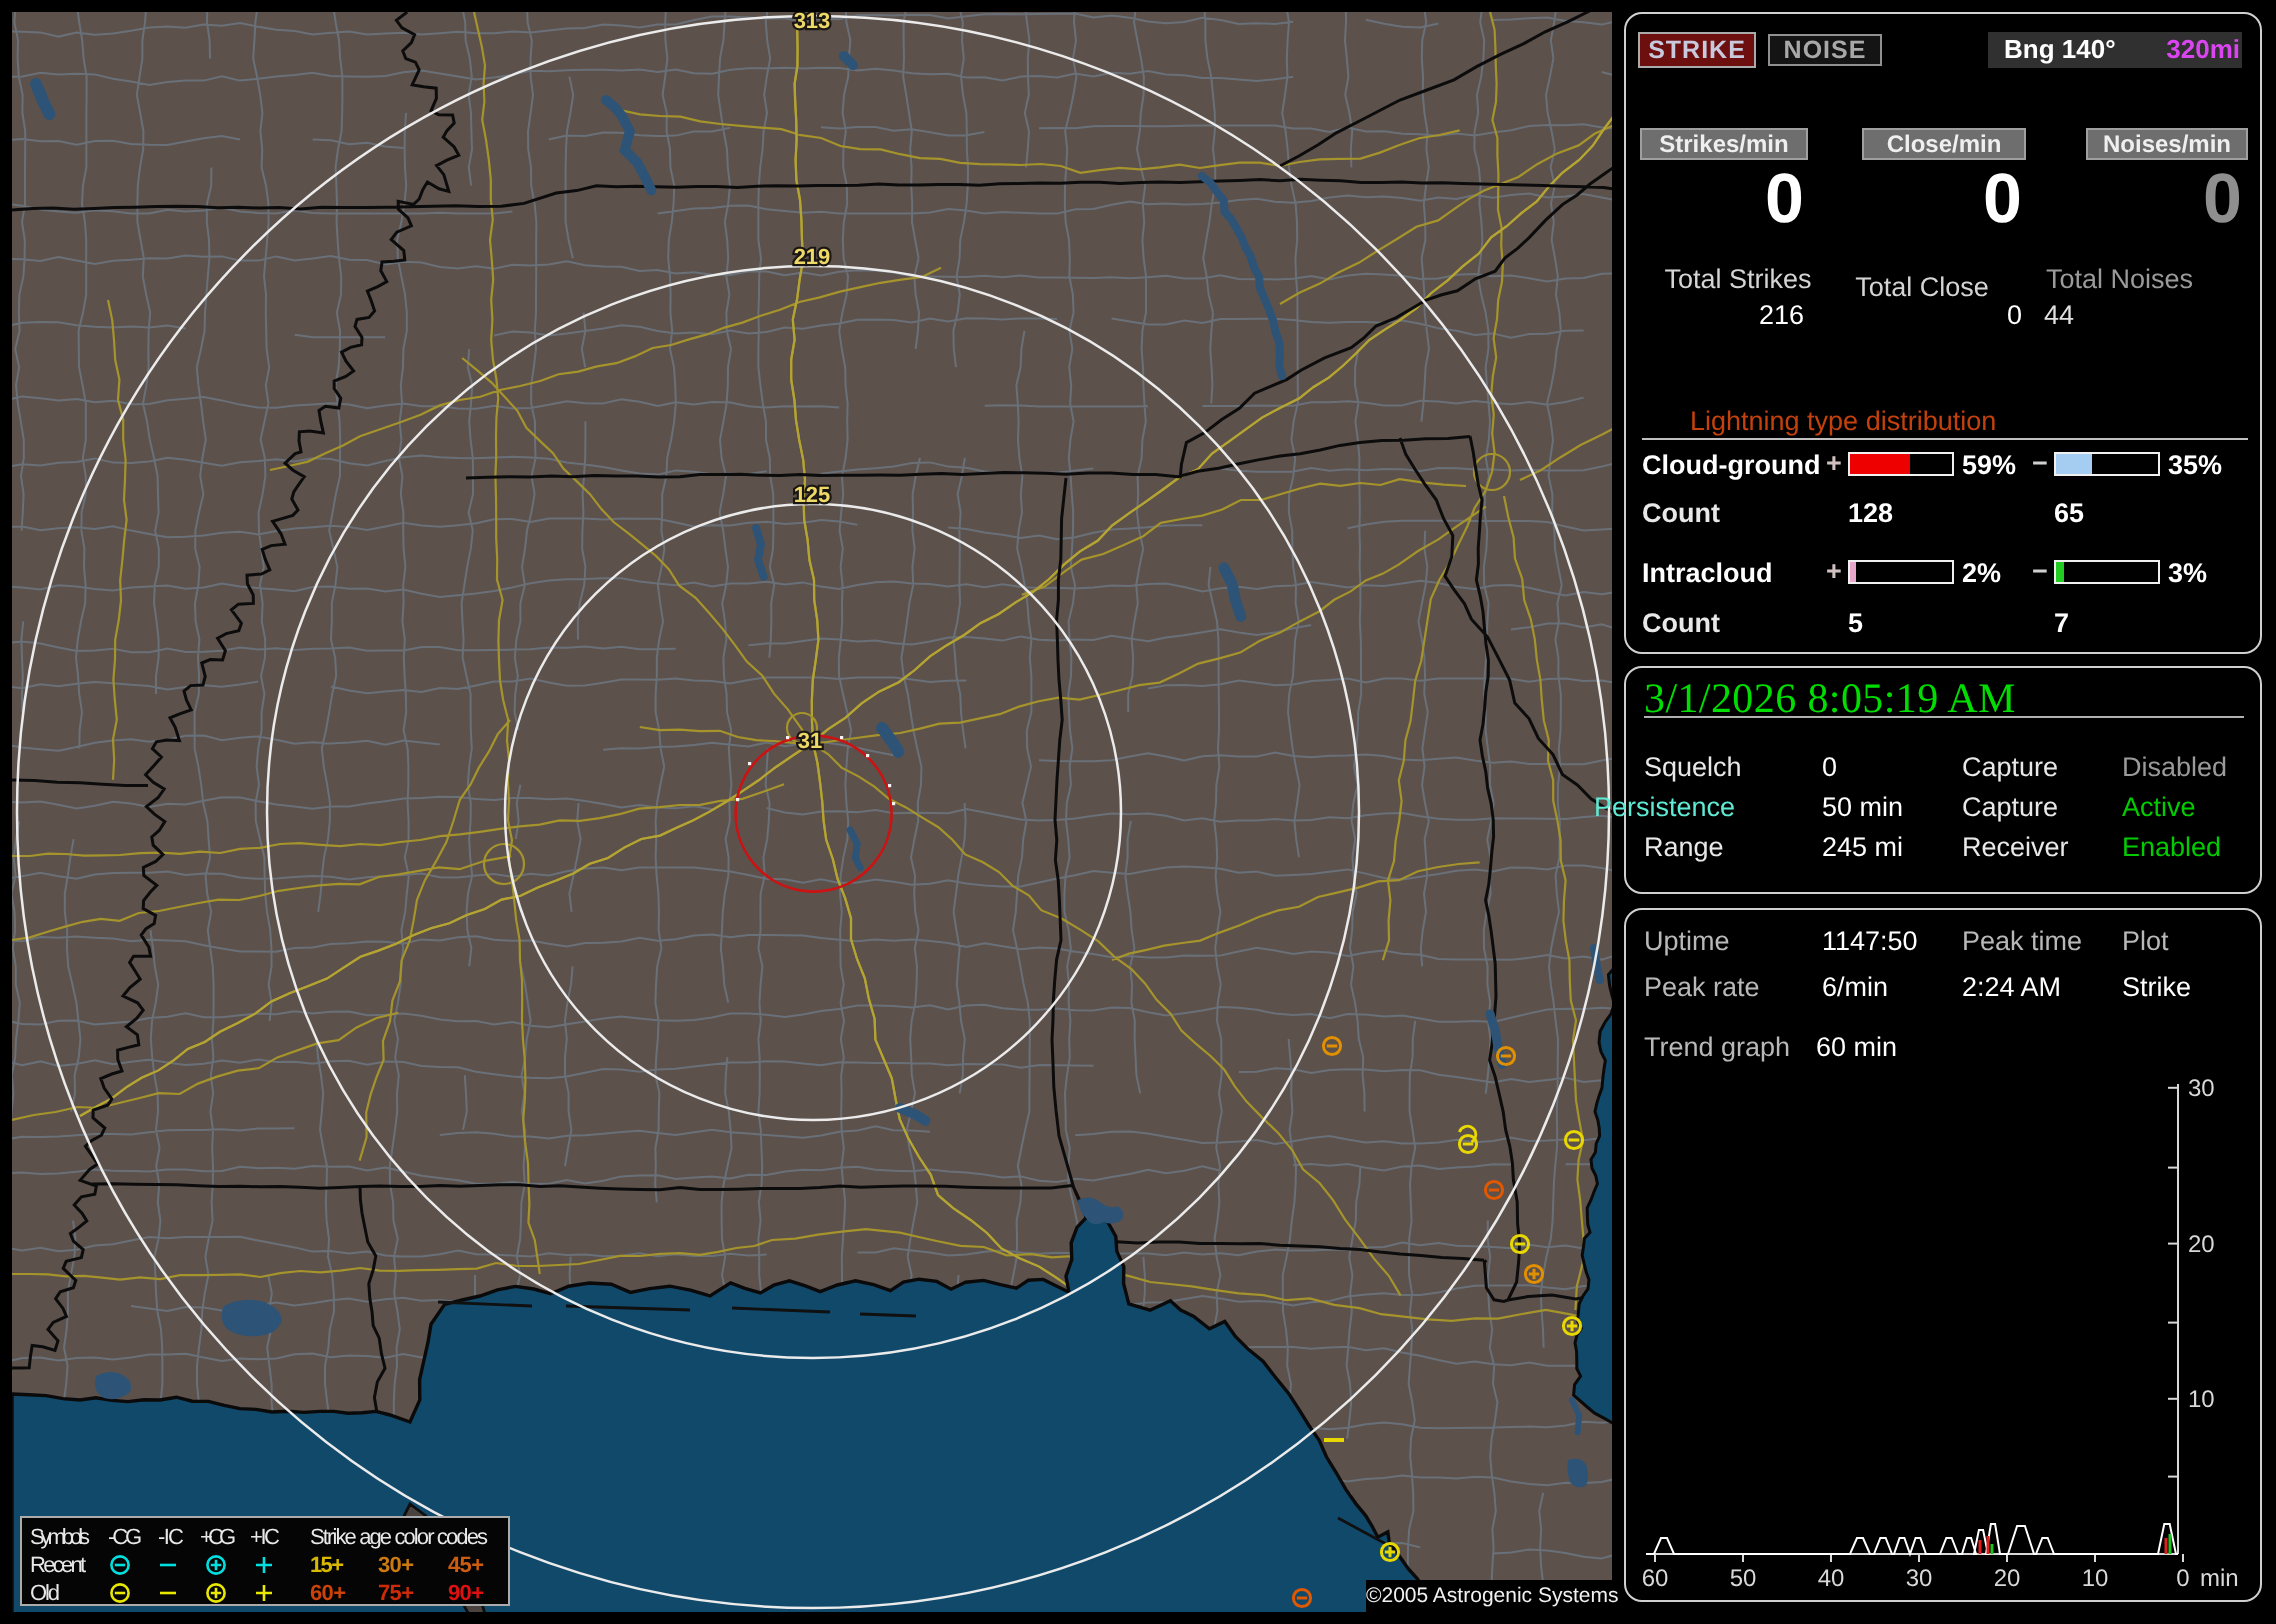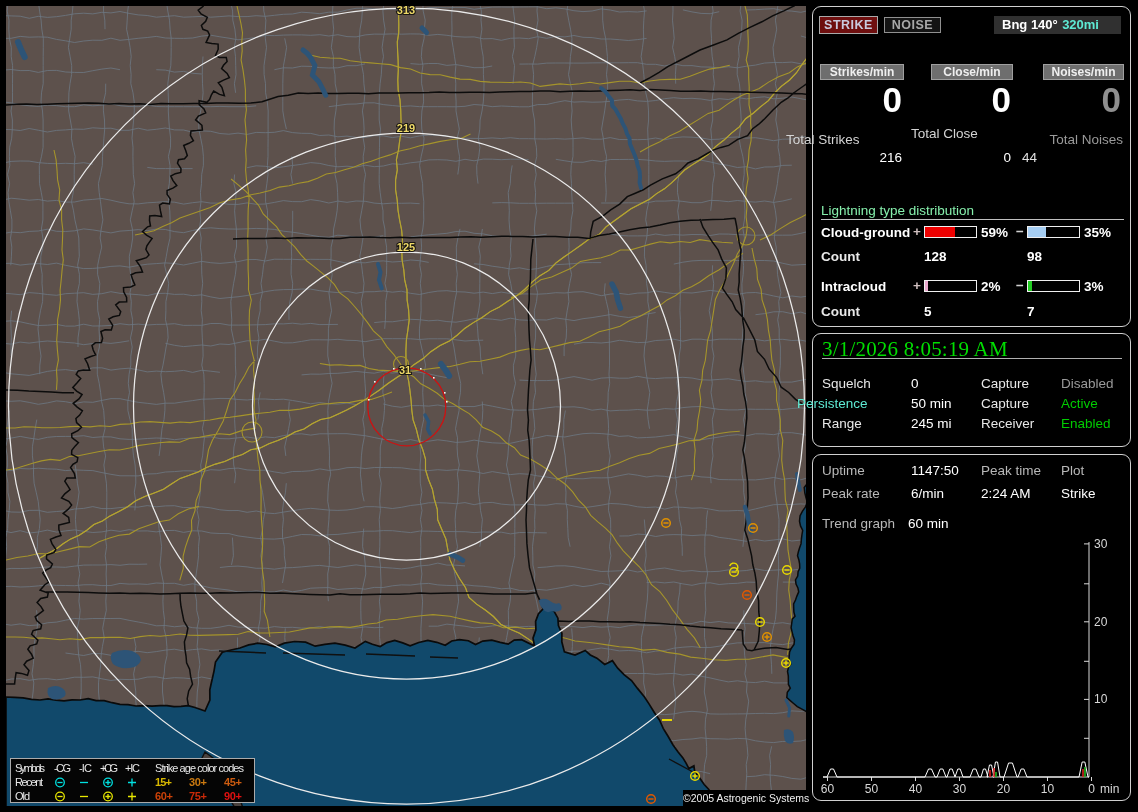--- a/index.html
+++ b/index.html
@@ -149,55 +149,55 @@
    <path d="M117 37.5h8M121 33.5v8"></path>
   </g>
  </svg>
 </div>
 
 <div class="abs" style="left:683px;top:790px;width:123px;height:16px;background:#000;color:#f0f0f0;font-size:10.5px;line-height:16px;text-align:center;white-space:nowrap;z-index:5">©2005 Astrogenic Systems</div>
 
 <div class="panel" style="top:6px;height:321px"></div>
 <div class="btn" style="left:819px;top:16px;width:59px;height:18px;background:#6e0f0f;border:1px solid #aaa;color:#c9c9dd;font-size:12.5px;line-height:16px;letter-spacing:0.5px">STRIKE</div>
 <div class="btn" style="left:884px;top:17px;width:57px;height:16px;background:#141414;border:1px solid #909090;color:#a8a8a8;font-size:12.5px;line-height:14px;letter-spacing:0.5px">NOISE</div>
-<div class="abs" style="left:994px;top:16px;width:127px;height:18px;background:#303030;font-weight:bold;font-size:13px;line-height:18px"><span style="color:#fff;padding-left:8px">Bng 140°</span><span style="float:right;padding-right:22px;color:#5eead4">320mi</span></div>
+<div class="abs" style="left:994px;top:16px;width:127px;height:18px;background:#303030;font-weight:bold;font-size:13px;line-height:18px"><span style="color:#fff;padding-left:8px">Bng 140°</span><span style="float:right;padding-right:1px;color:#d946ef">320mi</span></div>
 
 <div class="btn gbtn" style="left:820px;top:64px;width:84px">Strikes/min</div>
 <div class="btn gbtn" style="left:931px;top:64px;width:82px">Close/min</div>
 <div class="btn gbtn" style="left:1043px;top:64px;width:81px">Noises/min</div>
 
 <div class="lbl bold" style="left:802px;top:80px;width:100px;text-align:right;font-size:35px;color:#fff">0</div>
 <div class="lbl bold" style="left:911px;top:80px;width:100px;text-align:right;font-size:35px;color:#fff">0</div>
 <div class="lbl bold" style="left:1021px;top:80px;width:100px;text-align:right;font-size:35px;color:#8f8f8f">0</div>
 
-<div class="lbl" style="left:786px;top:132px;width:100px;text-align:left">Total Strikes</div>
-<div class="lbl" style="left:911px;top:126px;width:100px;text-align:left">Total Close</div>
-<div class="lbl dim" style="left:1023px;top:132px;width:100px;text-align:right">Total Noises</div>
+<div class="lbl" style="left:819px;top:132px;width:100px;text-align:center">Total Strikes</div>
+<div class="lbl" style="left:911px;top:136px;width:100px;text-align:center">Total Close</div>
+<div class="lbl dim" style="left:1023px;top:132px;width:100px;text-align:left">Total Noises</div>
 <div class="lbl wht" style="left:802px;top:150px;width:100px;text-align:right">216</div>
 <div class="lbl wht" style="left:911px;top:150px;width:100px;text-align:right">0</div>
 <div class="lbl" style="left:1022px;top:150px;width:100px;color:#e0e0e0">44</div>
 
-<div class="lbl" style="left:821px;top:203px;color:#86efac">Lightning type distribution</div>
+<div class="lbl" style="left:845px;top:203px;color:#c2410c">Lightning type distribution</div>
 <div class="abs" style="left:821px;top:219px;width:303px;height:1px;background:#c0c0c0"></div>
 
 <div class="lbl bold wht" style="left:821px;top:225px">Cloud-ground</div>
 <div class="lbl" style="left:913px;top:224px;color:#d0c0c0;font-weight:bold">+</div>
 <div class="bar" style="left:924px;top:226px">
     <i style="width:59%;background:#ee0000"></i>
   </div>
 <div class="lbl bold wht" style="left:981px;top:225px">59%</div>
 <div class="lbl" style="left:1016px;top:224px;color:#d0d0d0;font-weight:bold">−</div>
 <div class="bar" style="left:1027px;top:226px">
     <i style="width:35%;background:#a5cdf2"></i>
   </div>
 <div class="lbl bold wht" style="left:1084px;top:225px">35%</div>
 
 <div class="lbl bold" style="left:821px;top:249px;color:#e8e8e8">Count</div>
 <div class="lbl bold wht" style="left:924px;top:249px">128</div>
-<div class="lbl bold wht" style="left:1027px;top:249px">98</div>
+<div class="lbl bold wht" style="left:1027px;top:249px">65</div>
 
 <div class="lbl bold wht" style="left:821px;top:279px">Intracloud</div>
 <div class="lbl" style="left:913px;top:278px;color:#d0c0c0;font-weight:bold">+</div>
 <div class="bar" style="left:924px;top:280px">
     <i style="width:5%;background:#e8a8cc"></i>
   </div>
 <div class="lbl bold wht" style="left:981px;top:279px">2%</div>
 <div class="lbl" style="left:1016px;top:278px;color:#d0d0d0;font-weight:bold">−</div>
 <div class="bar" style="left:1027px;top:280px">
     <i style="width:7%;background:#22cc22"></i>

